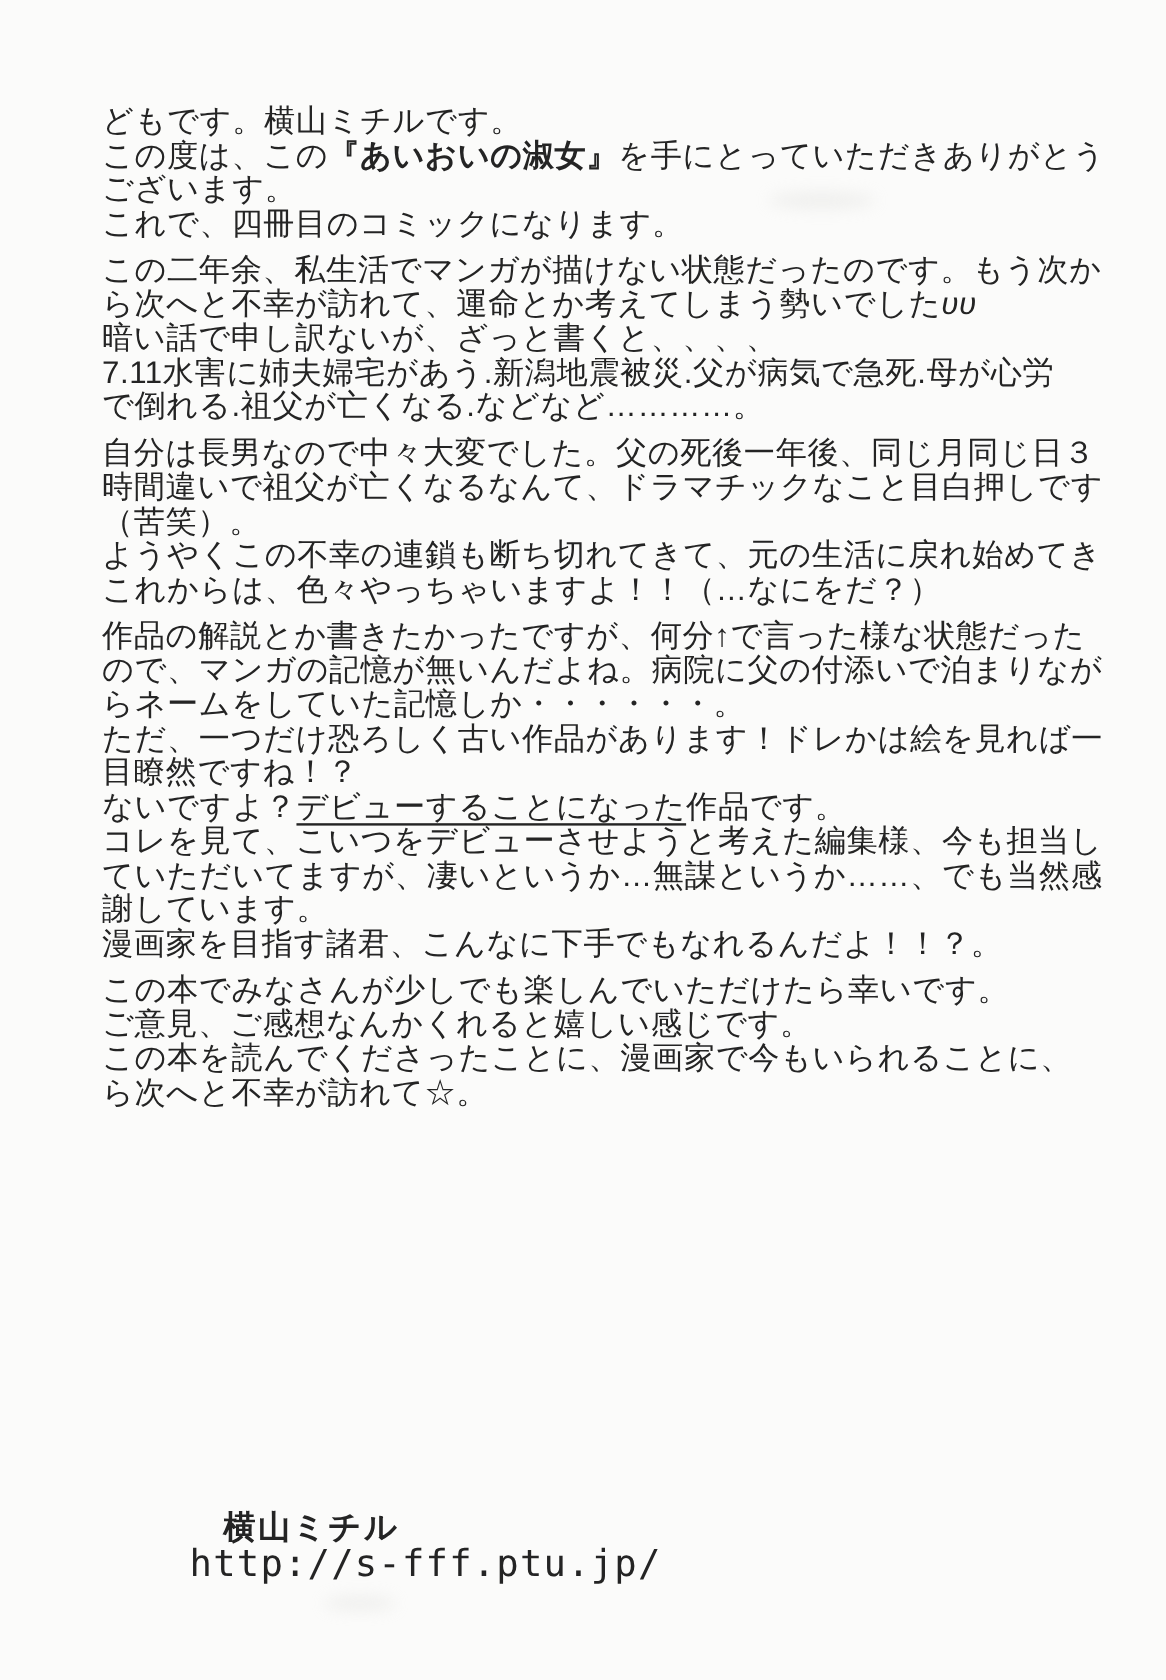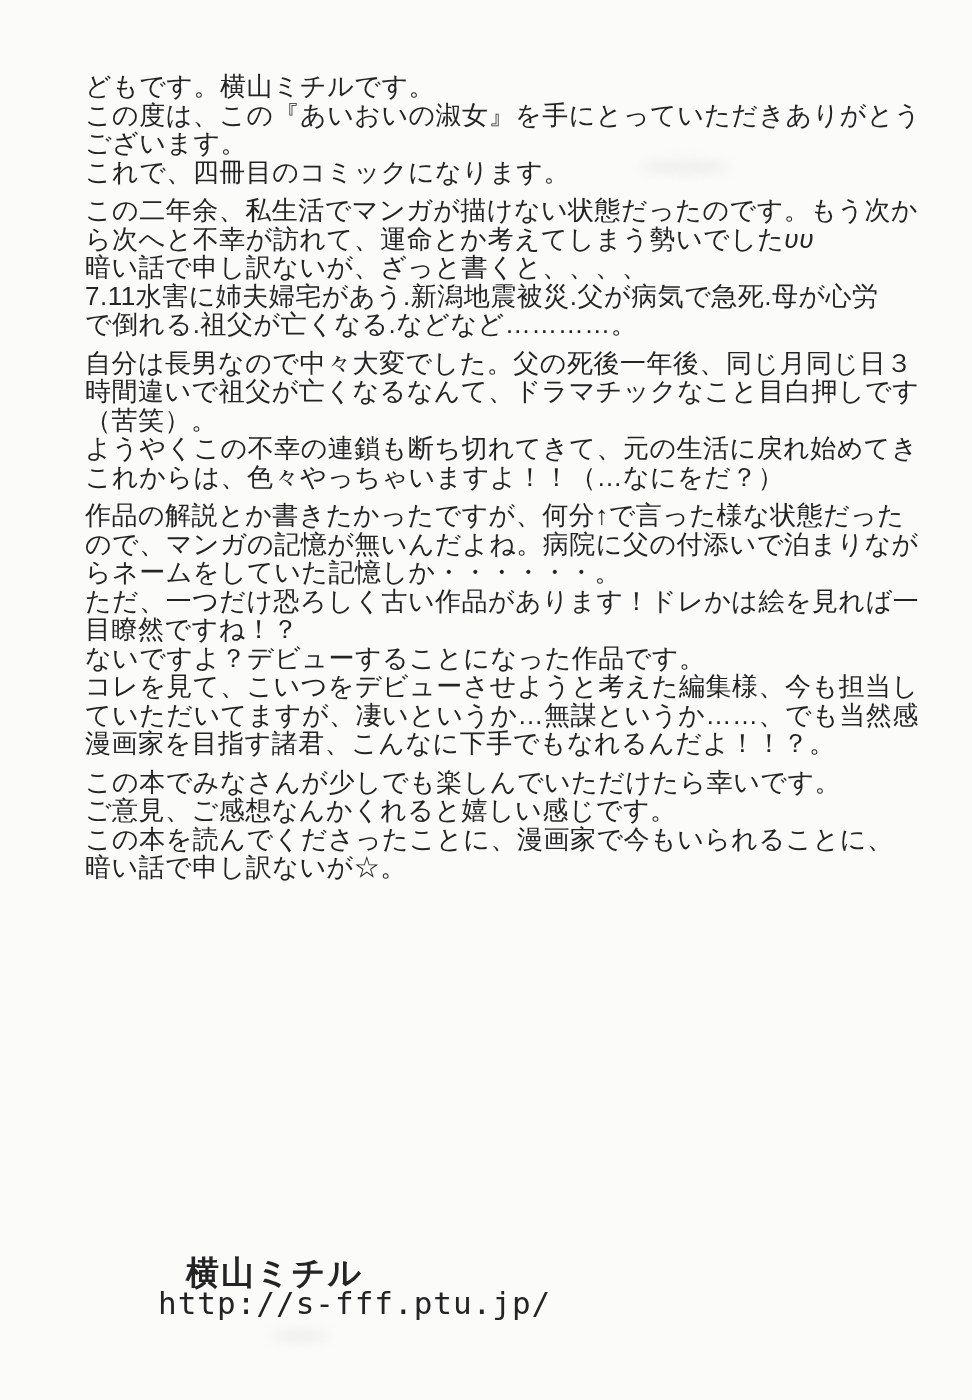--- a/index.html
+++ b/index.html
@@ -20,40 +20,40 @@
   }
   
   .smudge{
     position:absolute;border-radius:50%;
     background:#d9d9d6;opacity:.35;filter:blur(6px);
   }
   .smudge.s1{left:640px;top:160px;width:90px;height:14px;}
   .smudge.s2{left:270px;top:1330px;width:60px;height:12px;}
   .body-text{
     position:absolute;
-    left:85px;top:72px;width:840px;
+    left:85px;top:86px;width:840px;
     color:var(--ink);
     font-size:26px;
     line-height:28.5px;
     letter-spacing:0.5px;
     font-weight:500;
   }
   .paragraph{margin:0 0 10px 0;}
   .line{white-space:nowrap;}
-  .seg-b{font-weight:400;}
-  .seg-u{text-underline-offset:5px;text-decoration-thickness:2px;}
+  .seg-b{font-weight:700;}
+  .seg-u{text-decoration:underline;text-underline-offset:5px;text-decoration-thickness:2px;}
   .seg-i{font-style:italic;}
   .signature{
     position:absolute;
     left:158px;top:1258px;
     color:var(--ink);
   }
   .sig-name{
     padding-left:28px;
-    font-size:33px;
+    font-size:27px;
     line-height:30px;
     font-weight:600;
     letter-spacing:2px;
   }
   .sig-url{
     font-family:"DejaVu Sans Mono", monospace;
     font-size:31px;
     line-height:30px;
     letter-spacing:1px;
   }
@@ -88,27 +88,28 @@
       </div>
       <div class="paragraph">
         <div class="line"><span>作品の解説とか書きたかったですが、何分↑で言った様な状態だった</span></div>
         <div class="line"><span>ので、マンガの記憶が無いんだよね。病院に父の付添いで泊まりなが</span></div>
         <div class="line"><span>らネームをしていた記憶しか・・・・・・。</span></div>
         <div class="line"><span>ただ、一つだけ恐ろしく古い作品があります！ドレかは絵を見れば一</span></div>
         <div class="line"><span>目瞭然ですね！？</span></div>
         <div class="line"><span>ないですよ？</span><span class="seg-u">デビューすることになった</span><span>作品です。</span></div>
         <div class="line"><span>コレを見て、こいつをデビューさせようと考えた編集様、今も担当し</span></div>
         <div class="line"><span>ていただいてますが、凄いというか…無謀というか……、でも当然感</span></div>
+        <div class="line"><span>謝しています。</span></div>
         <div class="line"><span>漫画家を目指す諸君、こんなに下手でもなれるんだよ！！？。</span></div>
       </div>
       <div class="paragraph">
         <div class="line"><span>この本でみなさんが少しでも楽しんでいただけたら幸いです。</span></div>
         <div class="line"><span>ご意見、ご感想なんかくれると嬉しい感じです。</span></div>
         <div class="line"><span>この本を読んでくださったことに、漫画家で今もいられることに、</span></div>
-        <div class="line"><span>暗い話で申し訳ないが☆。</span></div>
+        <div class="line"><span>ら次へと不幸が訪れて☆。</span></div>
       </div>
     </div>
 
   <div class="signature">
     <div class="sig-name">横山ミチル</div>
     <div class="sig-url">http://s-fff.ptu.jp/</div>
   </div>
 </div>
 
 </body></html>

